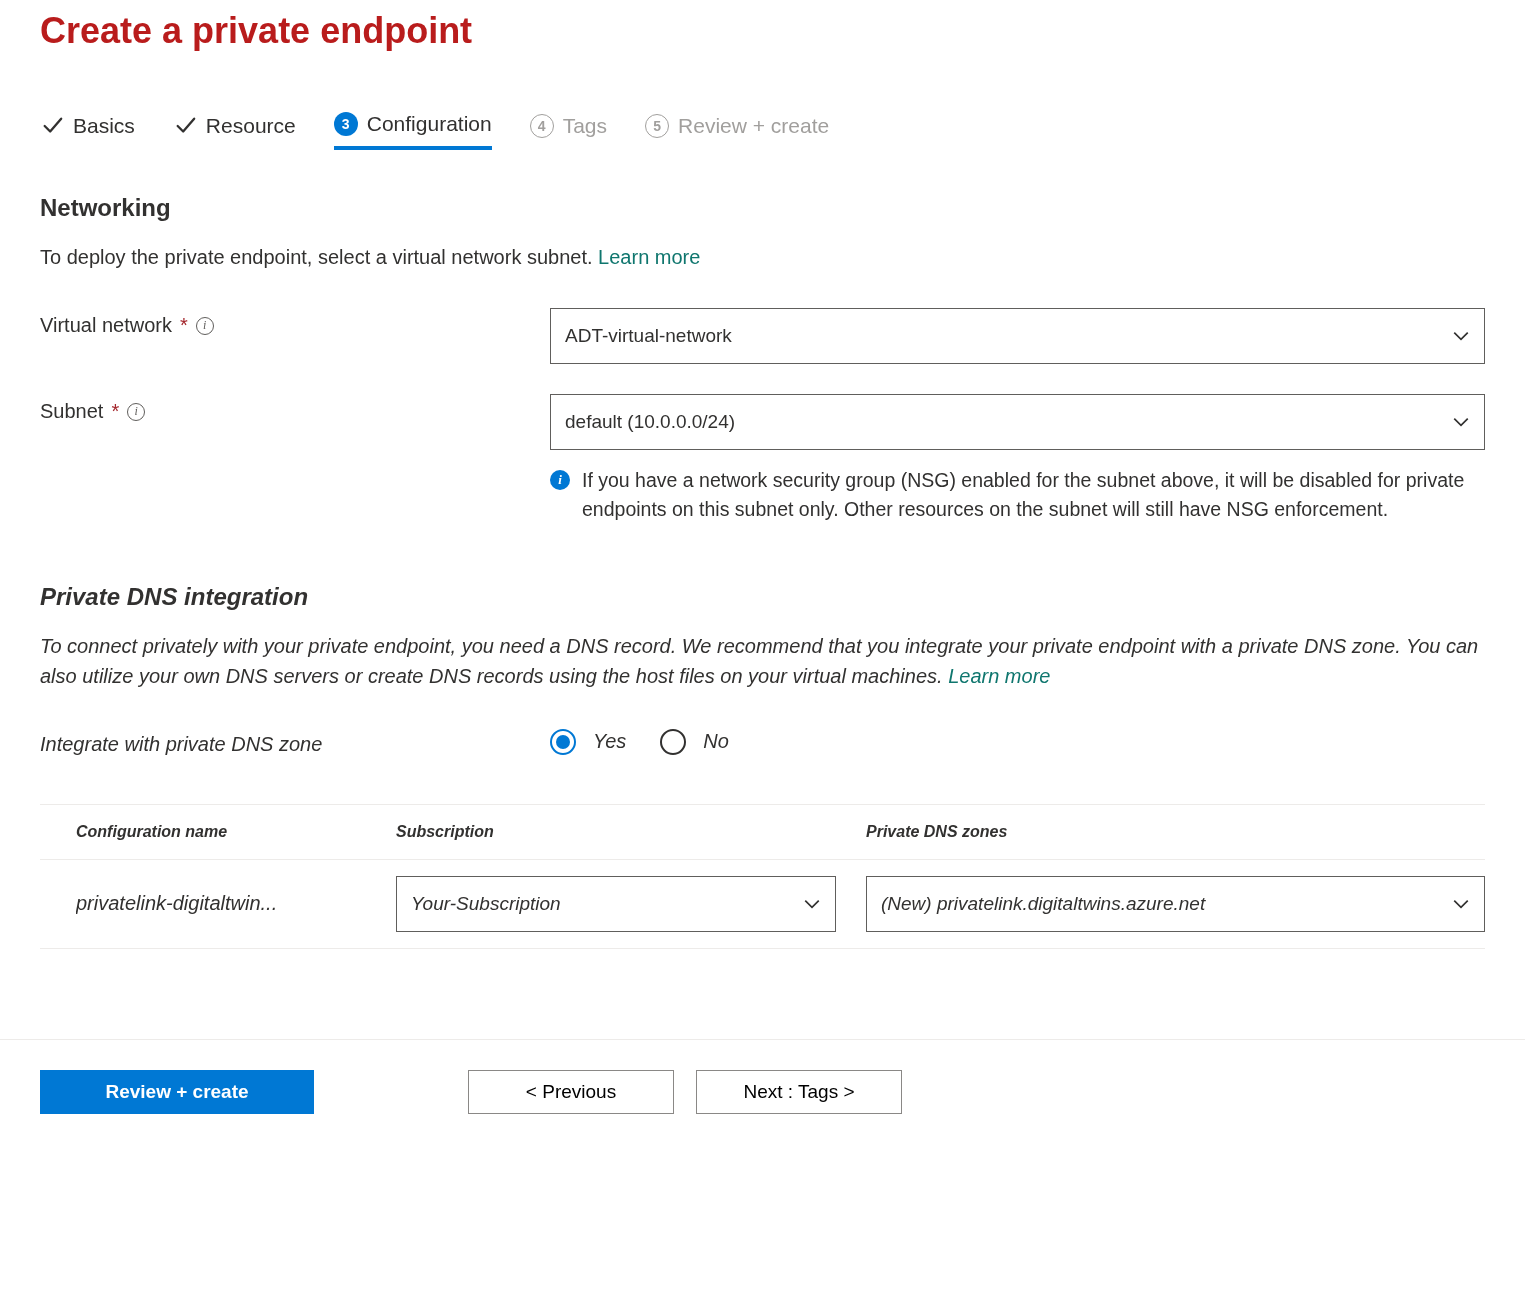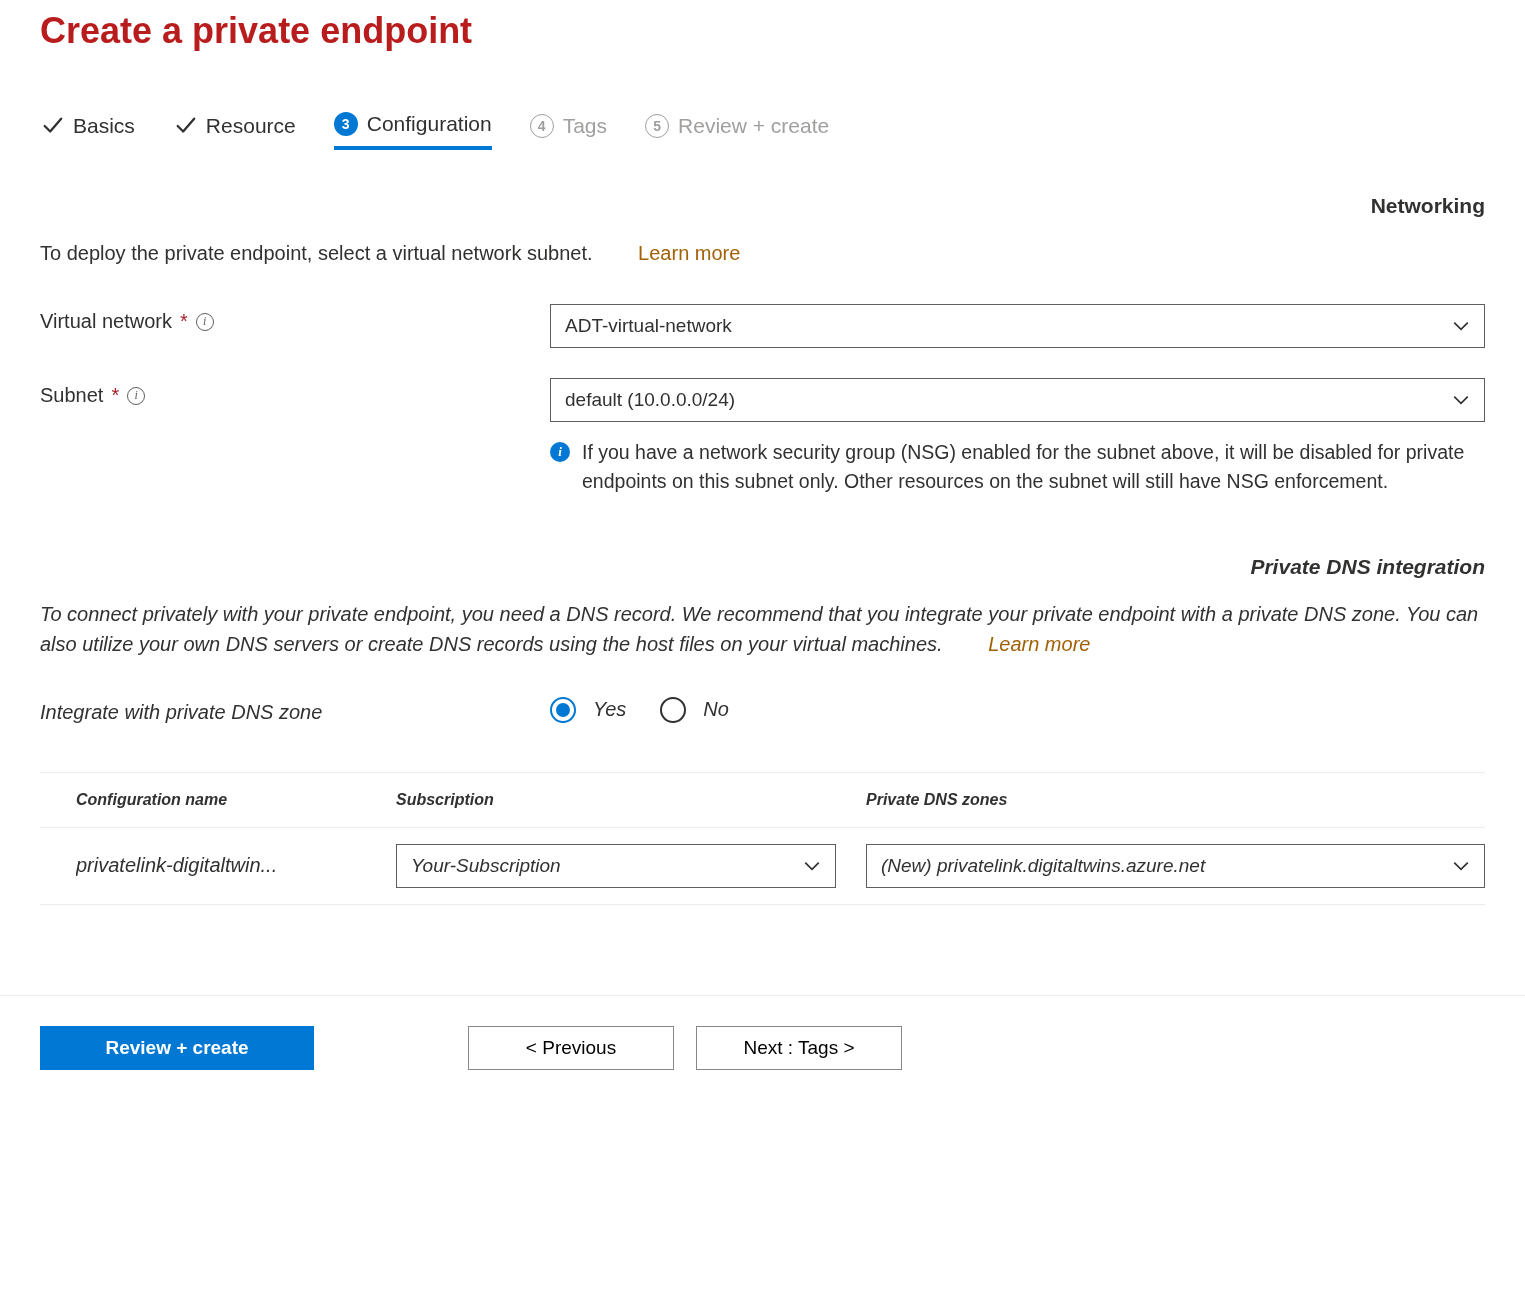--- a/index.html
+++ b/index.html
@@ -65,33 +65,32 @@
   .tab .check {
     width: 24px;
     height: 24px;
     display: inline-flex;
     align-items: center;
     justify-content: center;
   }
   .tab .check svg { width: 22px; height: 22px; }
   
   .section-title {
-    font-size: 21px;
+    font-size: 24px;
     font-weight: 600;
     margin: 0 0 20px 0;
-    text-align: right;
   }
   .section-desc {
     font-size: 20px;
     color: #323130;
     margin: 0 0 36px 0;
     line-height: 1.5;
     max-width: 1460px;
   }
-  .section-desc .link { color: #a16207; cursor: pointer; margin-left: 40px; }
+  .section-desc .link { color: #0f766e; cursor: pointer; }
   
   .form-row {
     display: flex;
     align-items: flex-start;
     margin-bottom: 30px;
   }
   .form-label {
     width: 510px;
     flex-shrink: 0;
     font-size: 20px;
@@ -110,21 +109,21 @@
     justify-content: center;
     font-size: 12px;
     color: #605e5c;
     font-style: italic;
     font-family: Georgia, serif;
     cursor: default;
   }
   .form-control-col { flex: 1; max-width: 960px; }
   .select-box {
     width: 100%;
-    height: 44px;
+    height: 56px;
     border: 1px solid #605e5c;
     padding: 0 14px;
     font-size: 19px;
     display: flex;
     align-items: center;
     justify-content: space-between;
     background: #fff;
     cursor: pointer;
   }
   .select-box .chevron {

